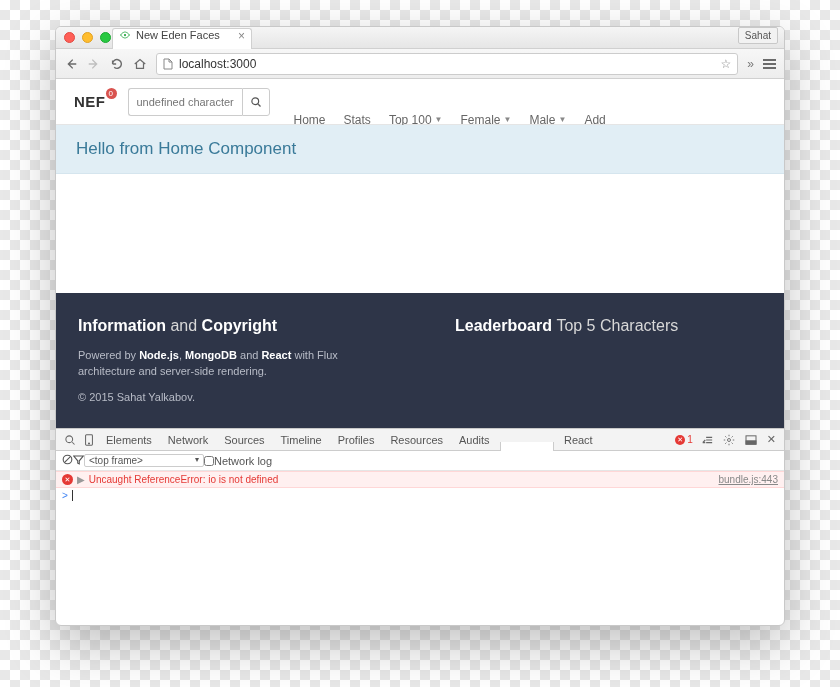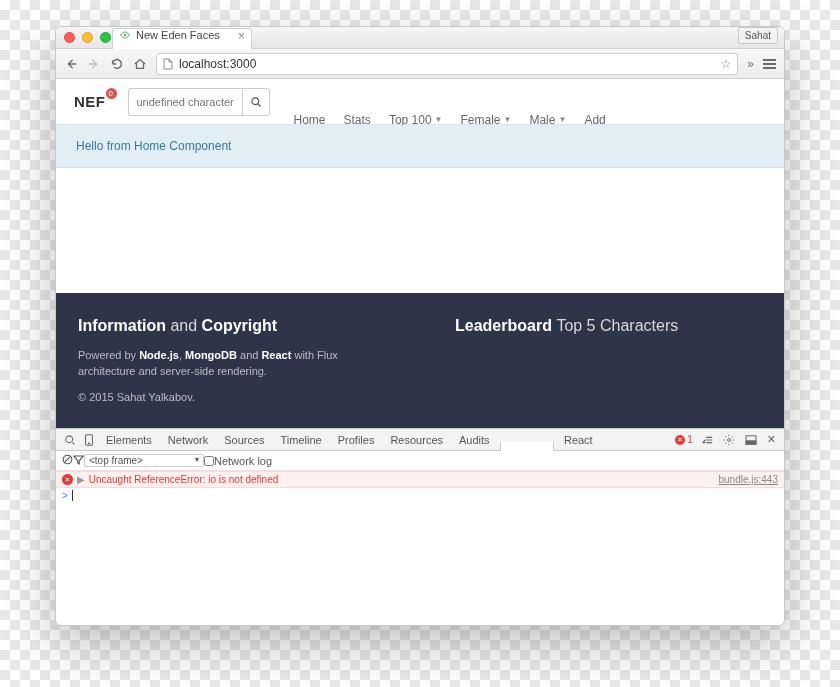--- a/index.html
+++ b/index.html
@@ -48,21 +48,21 @@
 .page { flex: 1; display: flex; flex-direction: column; overflow: hidden; border-radius: 14px; }
 .app-nav { height: 46px; border-bottom: 1px solid #e5e5e5; display: flex; align-items: center; padding: 0 18px; gap: 14px; }
 .brand { font-weight: 700; font-size: 15px; color: #333; letter-spacing: 0.5px; position: relative; margin-right: 8px; }
 .brand-badge { position: absolute; top: -5px; right: -11px; background: #d9534f; color: #fff; width: 11px; height: 11px; border-radius: 50%; font-size: 8px; display: flex; align-items: center; justify-content: center; font-weight: normal; }
 .search-group { display: flex; }
 .search-input { width: 114px; height: 28px; border: 1px solid #ccc; border-right: none; border-radius: 3px 0 0 3px; padding: 0 8px; font-size: 11px; color: #999; }
 .search-btn { width: 28px; height: 28px; border: 1px solid #ccc; background: #fff; border-radius: 0 3px 3px 0; display: flex; align-items: center; justify-content: center; color: #555; }
 .nav-links { display: flex; gap: 18px; margin-left: 10px; }
 .nav-link { font-size: 12px; color: #666; display: flex; align-items: center; gap: 3px; margin-top: 36px; }
 .caret { font-size: 8px; color: #888; }
-.hero { background: #e1eef5; color: #3a7a99; font-size: 12px; padding: 14px 20px; border-bottom: 1px solid #d5e5ee; }
+.hero { background: #e1eef5; color: #3a7a99; font-size: 17px; padding: 14px 20px; border-bottom: 1px solid #d5e5ee; }
 .spacer { flex: 1; background: #fff; min-height: 70px; }
 
 .footer { background: #2e3548; color: #ccc; padding: 24px 22px 14px; font-size: 11px; display: flex; gap: 70px; }
 .footer h3 { color: #fff; font-size: 16px; font-weight: 700; margin-bottom: 12px; }
 .footer h3 .light { font-weight: 300; color: #d8d8d8; }
 .footer p { margin-bottom: 9px; line-height: 1.5; color: #b8bcc7; }
 .footer .u { text-decoration: underline; }
 .footer strong { color: #fff; }
 .footer-col { flex: 1; }
 

